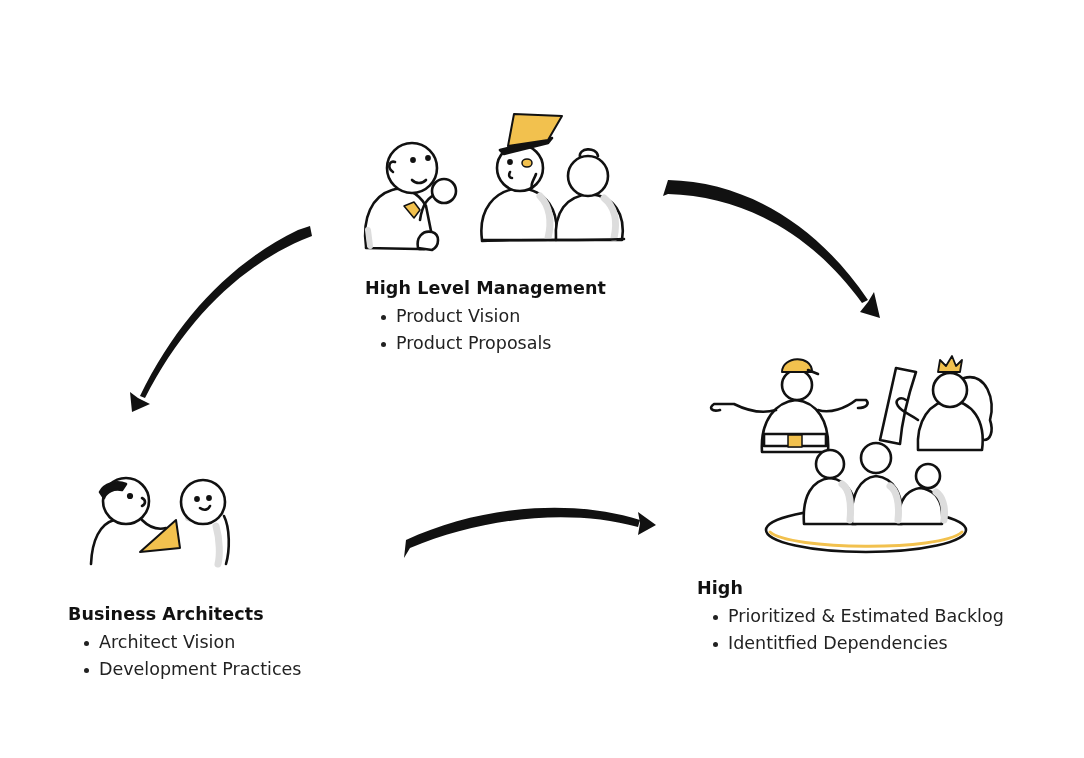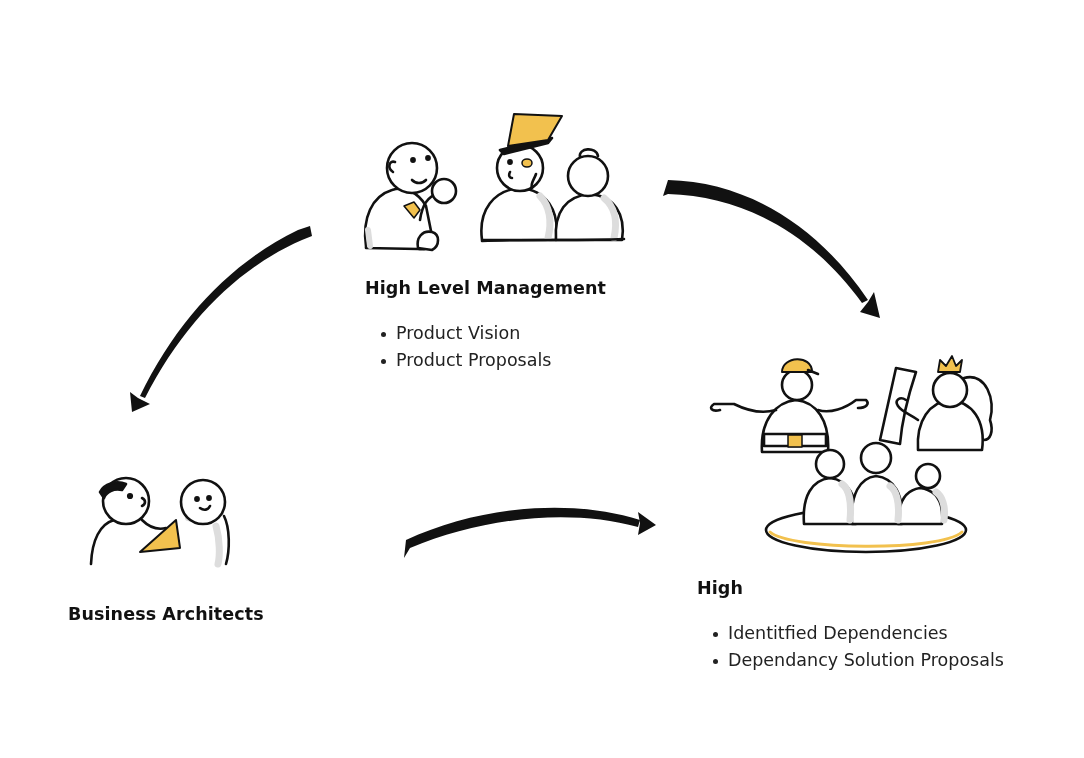--- a/index.html
+++ b/index.html
@@ -2,21 +2,21 @@
 <html><head>
 <meta charset="utf-8">
 <style>
   html, body { margin:0; padding:0; background:#ffffff; }
   body { width:1084px; height:758px; position:relative; overflow:hidden;
          font-family:"DejaVu Sans", sans-serif; color:#1a1a1a; }
   .stage { position:absolute; left:0; top:0; width:1084px; height:548px; }
   svg.art { position:absolute; left:0; top:0; }
   .block { position:absolute; }
   .block h3 { margin:0; font-size:17.5px; font-weight:bold; letter-spacing:0.1px; color:#111; line-height:22px; }
-  .block ul { margin:21px 0 0 0; padding:0; list-style:none; }
+  .block ul { margin:4px 0 0 0; padding:0; list-style:none; }
   .block li { font-size:17.5px; line-height:27px; color:#222; position:relative; padding-left:31px; white-space:nowrap; }
   .block li::before { content:""; position:absolute; left:16px; top:12px; width:5px; height:5px; border-radius:50%; background:#222; }
   #blk-hlm { left:365px; top:277px; }
   #blk-ba  { left:68px;  top:603px; }
   #blk-teams { left:697px; top:577px; }
 </style>
 </head>
 <body>
 
 <div class="stage">
@@ -126,22 +126,26 @@
   <div class="block" id="blk-hlm">
     <h3>High Level Management</h3>
     <ul>
       <li>Product Vision</li>
       <li>Product Proposals</li>
     </ul>
   </div>
 
   <div class="block" id="blk-ba">
     <h3>Business Architects</h3>
+    <ul>
+      <li>Architect Vision</li>
+      <li>Development Practices</li>
+    </ul>
   </div>
 
   <div class="block" id="blk-teams">
     <h3>High</h3>
     <ul>
+      <li>Prioritized &amp; Estimated Backlog</li>
       <li>Identitfied Dependencies</li>
-      <li>Dependancy Solution Proposals</li>
     </ul>
   </div>
 </div>
 
 </body></html>

